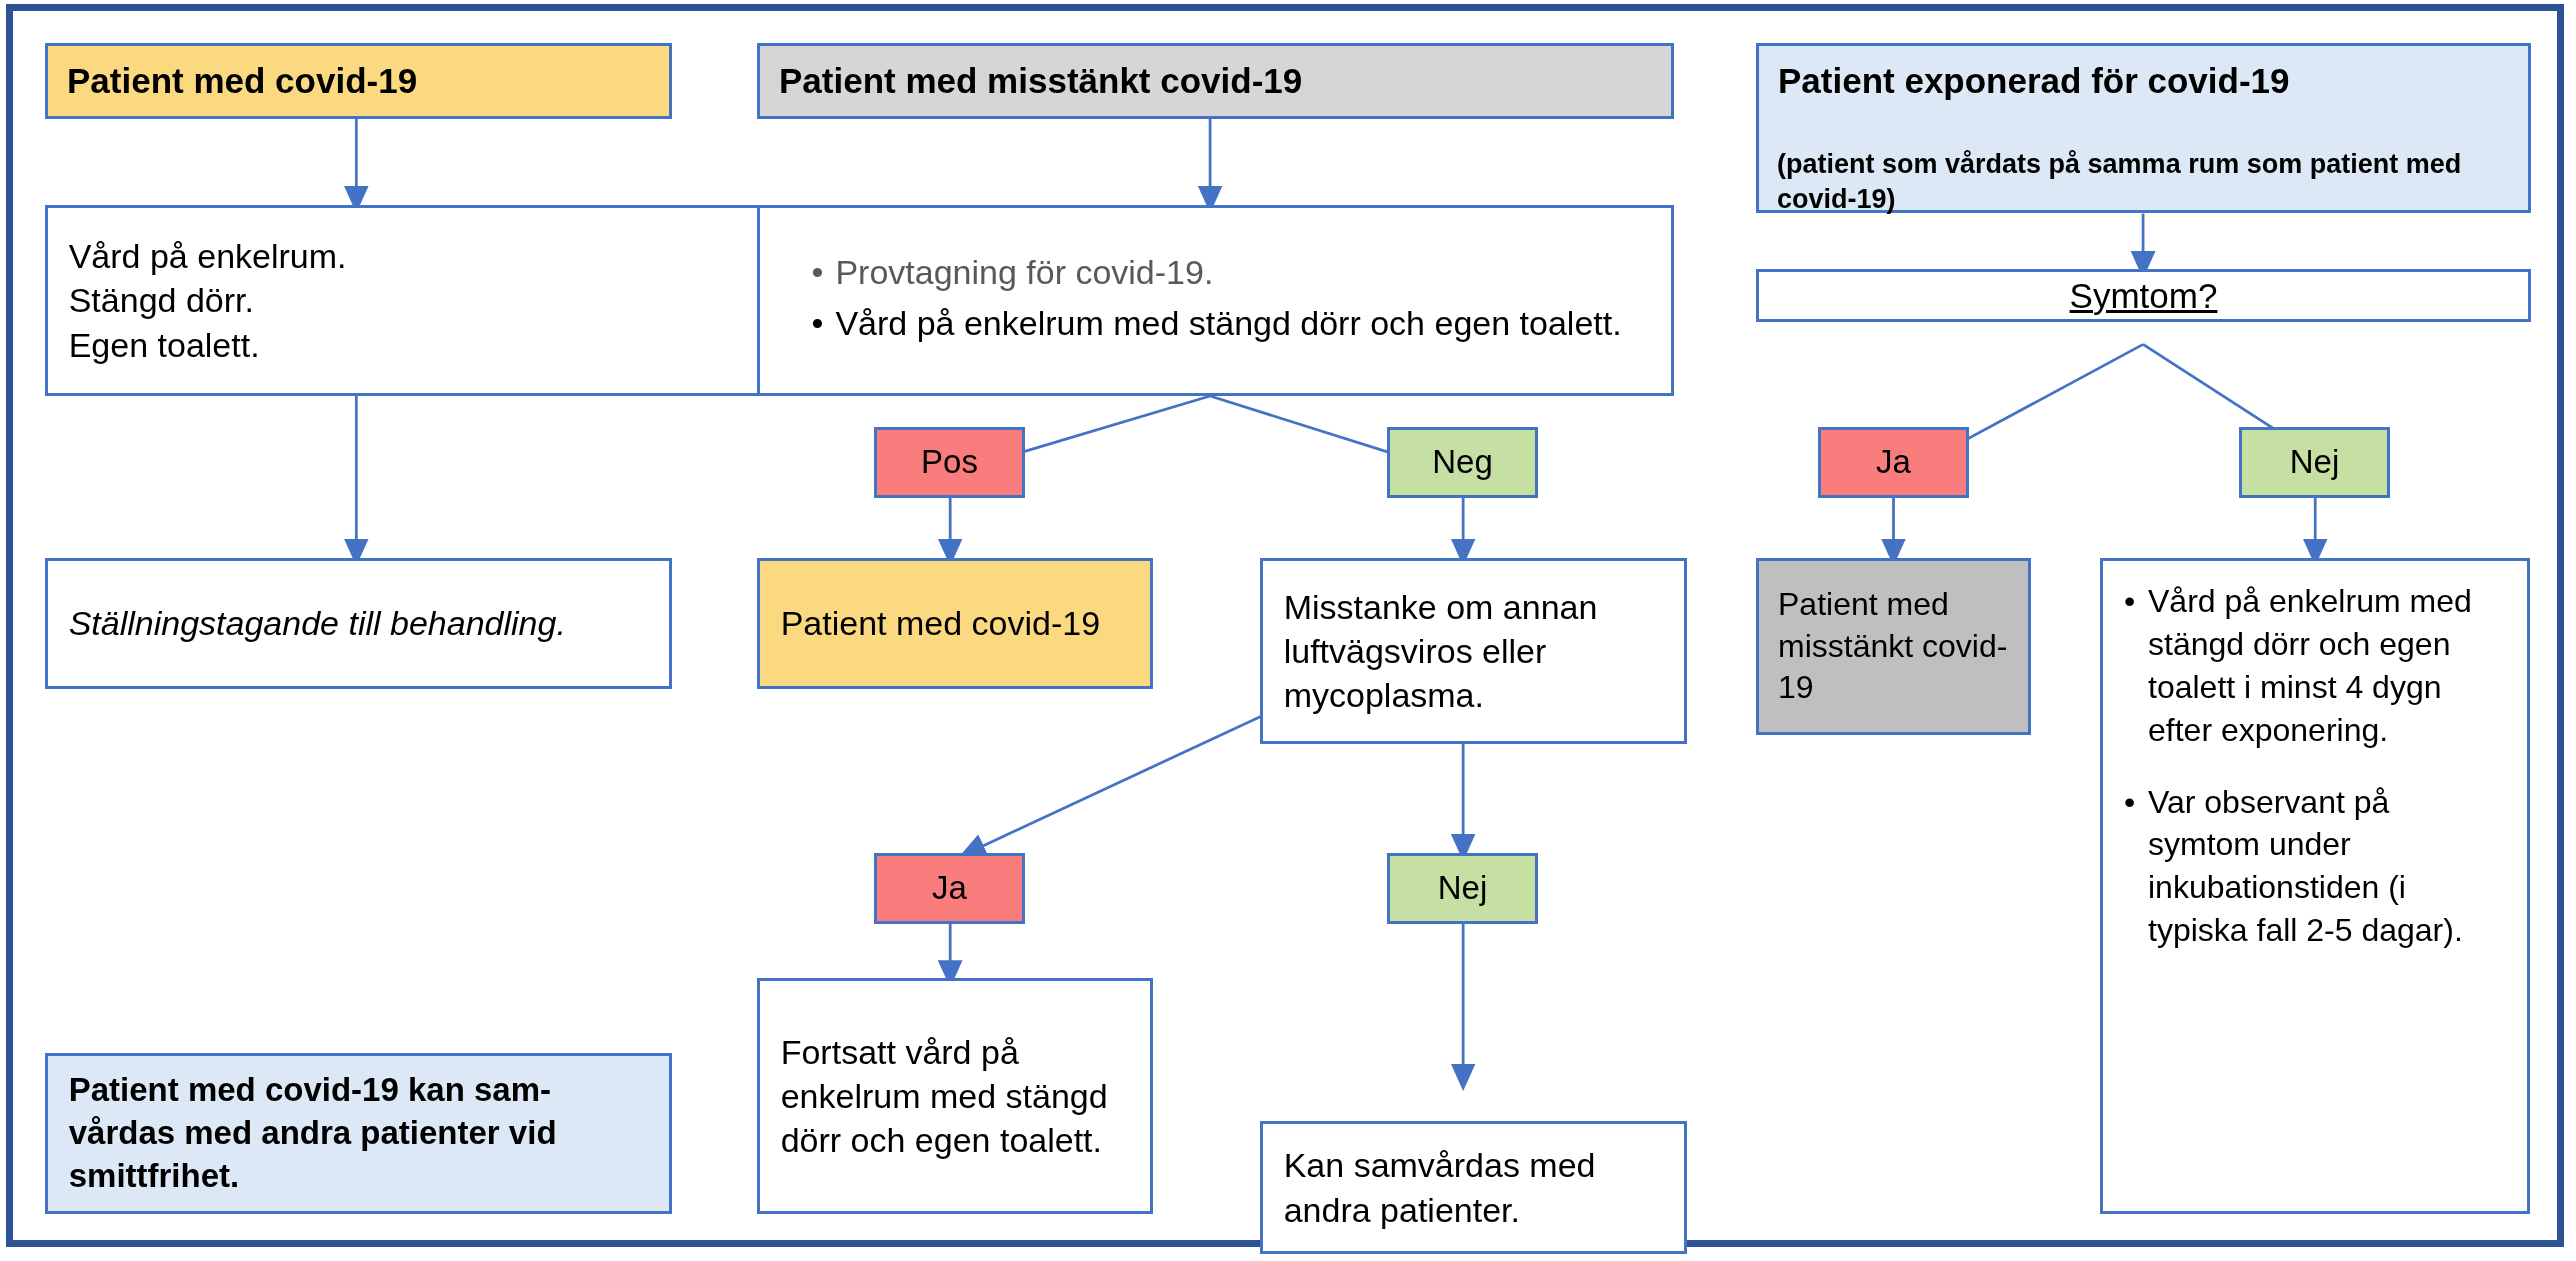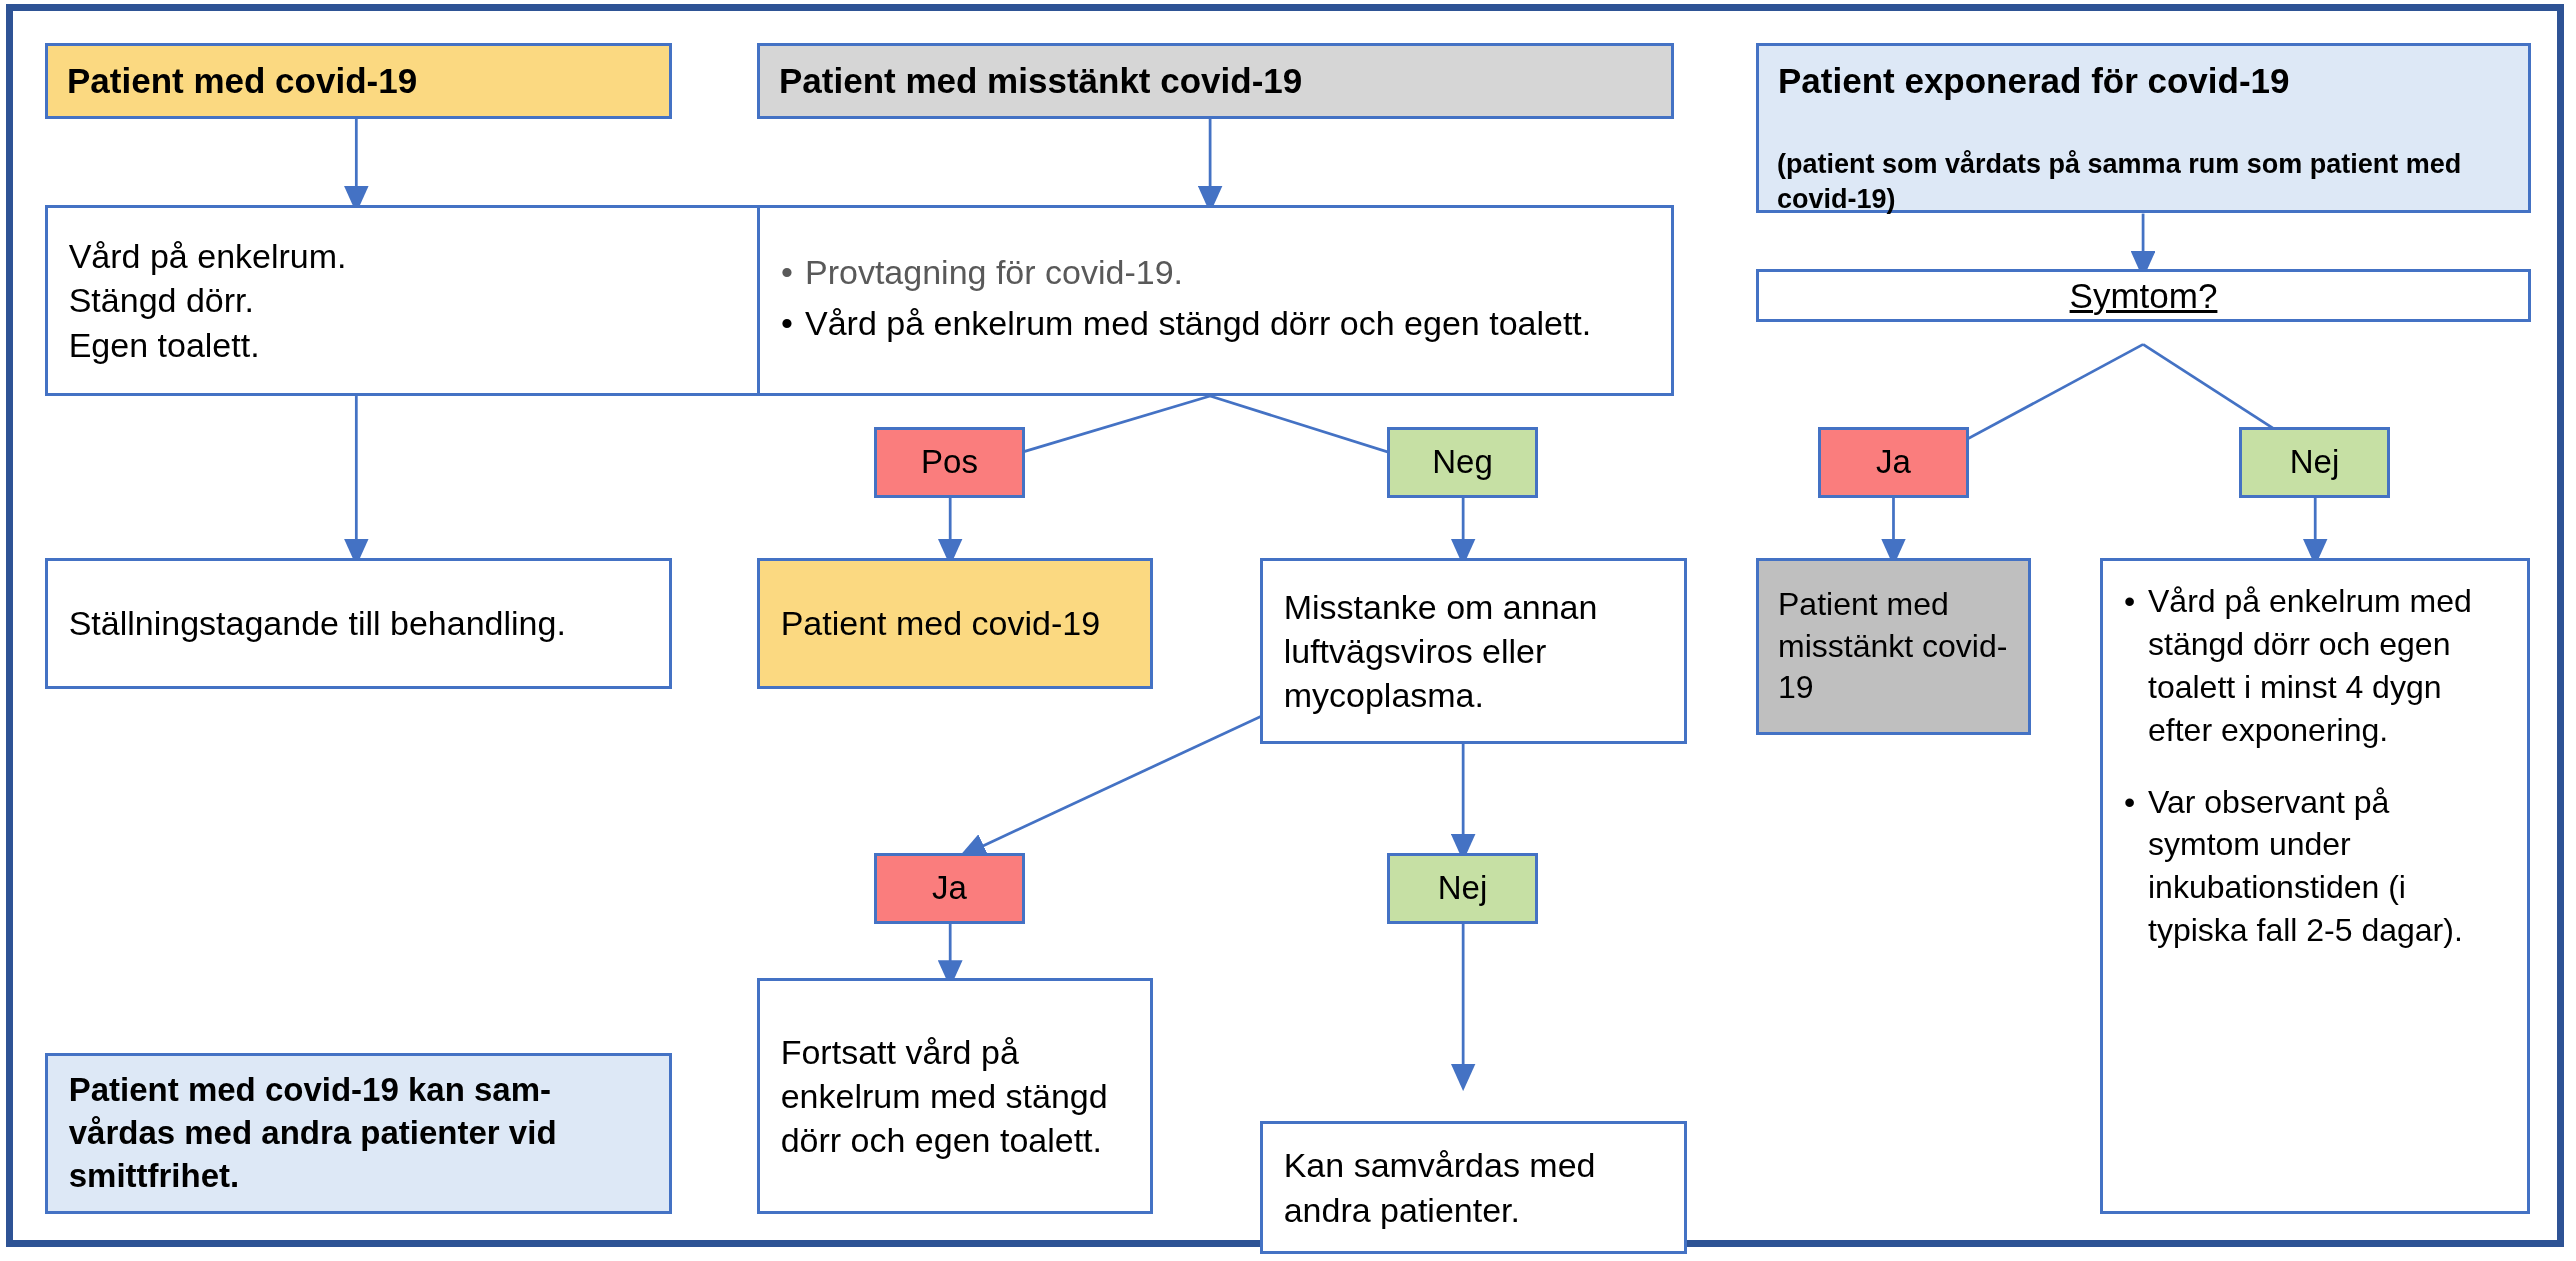--- a/index.html
+++ b/index.html
@@ -163,33 +163,33 @@
   <div class="node fill-yellow" style="left:45px;top:43px;width:627px;height:76px;">
     <div class="txt head-title">Patient med covid-19</div>
   </div>
 
   <div class="node" style="left:45px;top:205px;width:726px;height:191px;">
     <div class="txt body-txt">Vård på enkelrum.
 Stängd dörr.
 Egen toalett.</div>
   </div>
 
-  <div class="node" style="left:45px;top:558px;width:627px;height:131px;">
+  <div class="node" style="left:45px;top:558px;width:627px;height:131px;font-style:italic;">
     <div class="txt body-txt">Ställningstagande till behandling.</div>
   </div>
 
   <div class="node fill-blue" style="left:45px;top:1053px;width:627px;height:161px;">
     <div class="txt bold-blue-txt">Patient med covid-19 kan sam-vårdas med andra patienter vid smittfrihet.</div>
   </div>
 
   <div class="node fill-gray-head" style="left:757px;top:43px;width:917px;height:76px;">
     <div class="txt head-title">Patient med misstänkt covid-19</div>
   </div>
 
-  <div class="node" style="left:757px;top:205px;width:917px;height:191px;">
+  <div class="node" style="left:757px;top:205px;width:917px;height:191px;align-items:center;">
     <ul class="bullets body-txt">
       <li class="muted">Provtagning för covid-19.</li>
       <li>Vård på enkelrum med stängd dörr och egen toalett.</li>
     </ul>
   </div>
 
   <div class="node fill-red" style="left:874px;top:427px;width:151px;height:71px;">
     <div class="txt label-txt">Pos</div>
   </div>
 

